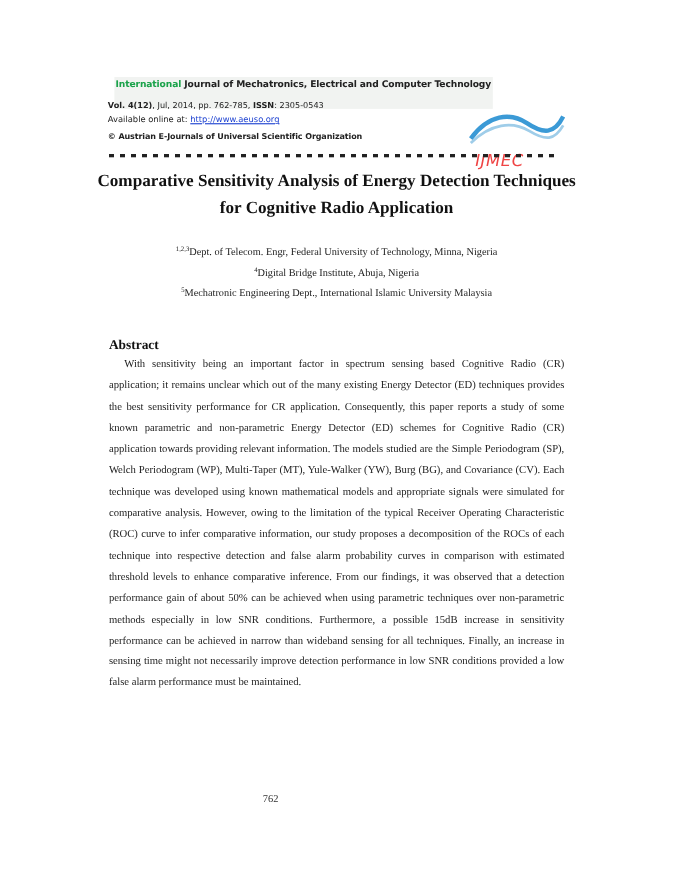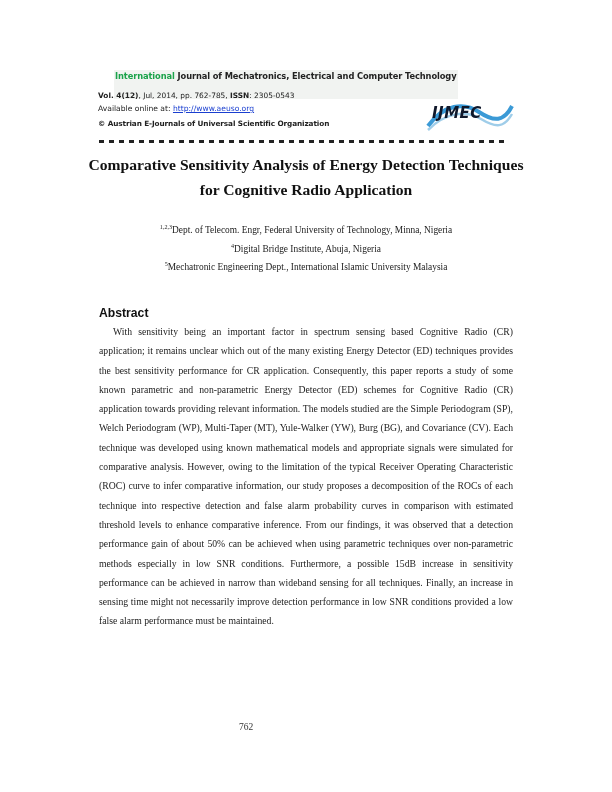--- a/index.html
+++ b/index.html
@@ -1,47 +1,47 @@
 <!DOCTYPE html>
 <html><head>
 <meta charset="utf-8">
 <style>
   html, body { margin: 0; padding: 0; background: #ffffff; }
   body { width: 612px; height: 792px; position: relative; overflow: hidden; }
   .page { position: absolute; left: 0; top: 0; width: 612px; height: 792px; background: #fff; }
 
   .hdr { position: absolute; left: 98px; font-family: "DejaVu Sans", sans-serif; color: #222; }
-  .hdr-journal { top: 70px; font-size: 8.3px; font-weight: bold; letter-spacing: -0.1px; background: #f1f3f1; padding: 1px 2px 18px 1px; left: 114px; }
+  .hdr-journal { top: 70px; font-size: 8.3px; font-weight: bold; letter-spacing: -0.1px; background: #f1f3f1; padding: 1px 2px 18px 1px; left: 104px; }
   .hdr-journal .green { color: #1aa24a; }
   .hdr-vol { top: 91px; font-size: 7.4px; }
   .hdr-vol b { font-weight: bold; }
   .hdr-avail { top: 104px; font-size: 7.6px; }
   .hdr-avail a { color: #1a3fd0; text-decoration: underline; }
   .hdr-copy { top: 119px; font-size: 7.3px; font-weight: bold; letter-spacing: -0.1px; }
 
   .logo { position: absolute; left: 424px; top: 100px; width: 90px; height: 40px; }
-  .logo-text { position: absolute; left: 432px; top: 104px; font-family: "DejaVu Sans", sans-serif; font-weight: bold; font-style: italic; font-size: 15px; color: #0f172a; letter-spacing: 0.5px; }
+  .logo-text { position: absolute; left: 432px; top: 137px; font-family: "DejaVu Sans", sans-serif; font-weight: normal; font-style: italic; font-size: 15px; color: #ef4444; letter-spacing: 0.5px; }
 
   .dashes { position: absolute; left: 99px; top: 140px; width: 406px; height: 3px;
     background-image: repeating-linear-gradient(90deg, #222 0 5px, transparent 5px 10px); }
 
   .title { position: absolute; left: 60px; width: 492px; text-align: center; font-family: "Liberation Serif", serif; font-weight: bold; font-size: 15.6px; color: #111; }
   .title.l1 { top: 156px; text-align: center; }
   .title.l2 { top: 181px; }
 
   .center-line { position: absolute; left: 60px; width: 492px; text-align: center; font-family: "Liberation Serif", serif; color: #222; }
   .authors { top: 203px; font-size: 11px; }
   .aff1 { top: 225px; font-size: 9.4px; }
   .aff2 { top: 244px; font-size: 9.4px; }
   .aff3 { top: 262px; font-size: 9.4px; }
   .corr { top: 280px; font-size: 8.2px; }
   .corr a { color: #2a2ad0; font-style: italic; text-decoration: underline; }
   sup { font-size: 65%; vertical-align: 4px; line-height: 0; }
 
-  .abs-head { position: absolute; left: 99px; top: 306px; font-family: Liberation Sans, sans-serif; font-weight: bold; font-size: 12.2px; color: #111; }
+  .abs-head { position: absolute; left: 99px; top: 306px; font-family: Liberation Serif, serif; font-weight: bold; font-size: 12.2px; color: #111; }
   .abstract { position: absolute; left: 99px; top: 322px; width: 414px; font-family: "Liberation Serif", serif; font-size: 9.7px; line-height: 19.3px; color: #222; text-align: justify; text-indent: 14px; margin: 0; }
 
   .keywords { position: absolute; left: 99px; top: 629px; width: 414px; font-family: "Liberation Serif", serif; font-size: 9.7px; line-height: 19.3px; color: #222; text-align: justify; text-indent: 14px; margin: 0; }
   .keywords b { font-weight: bold; }
 
   .pageno { position: absolute; left: 0; width: 492px; top: 722px; text-align: center; font-family: "Liberation Serif", serif; font-size: 9.5px; color: #333; }
 </style>
 </head>
 <body>
 

